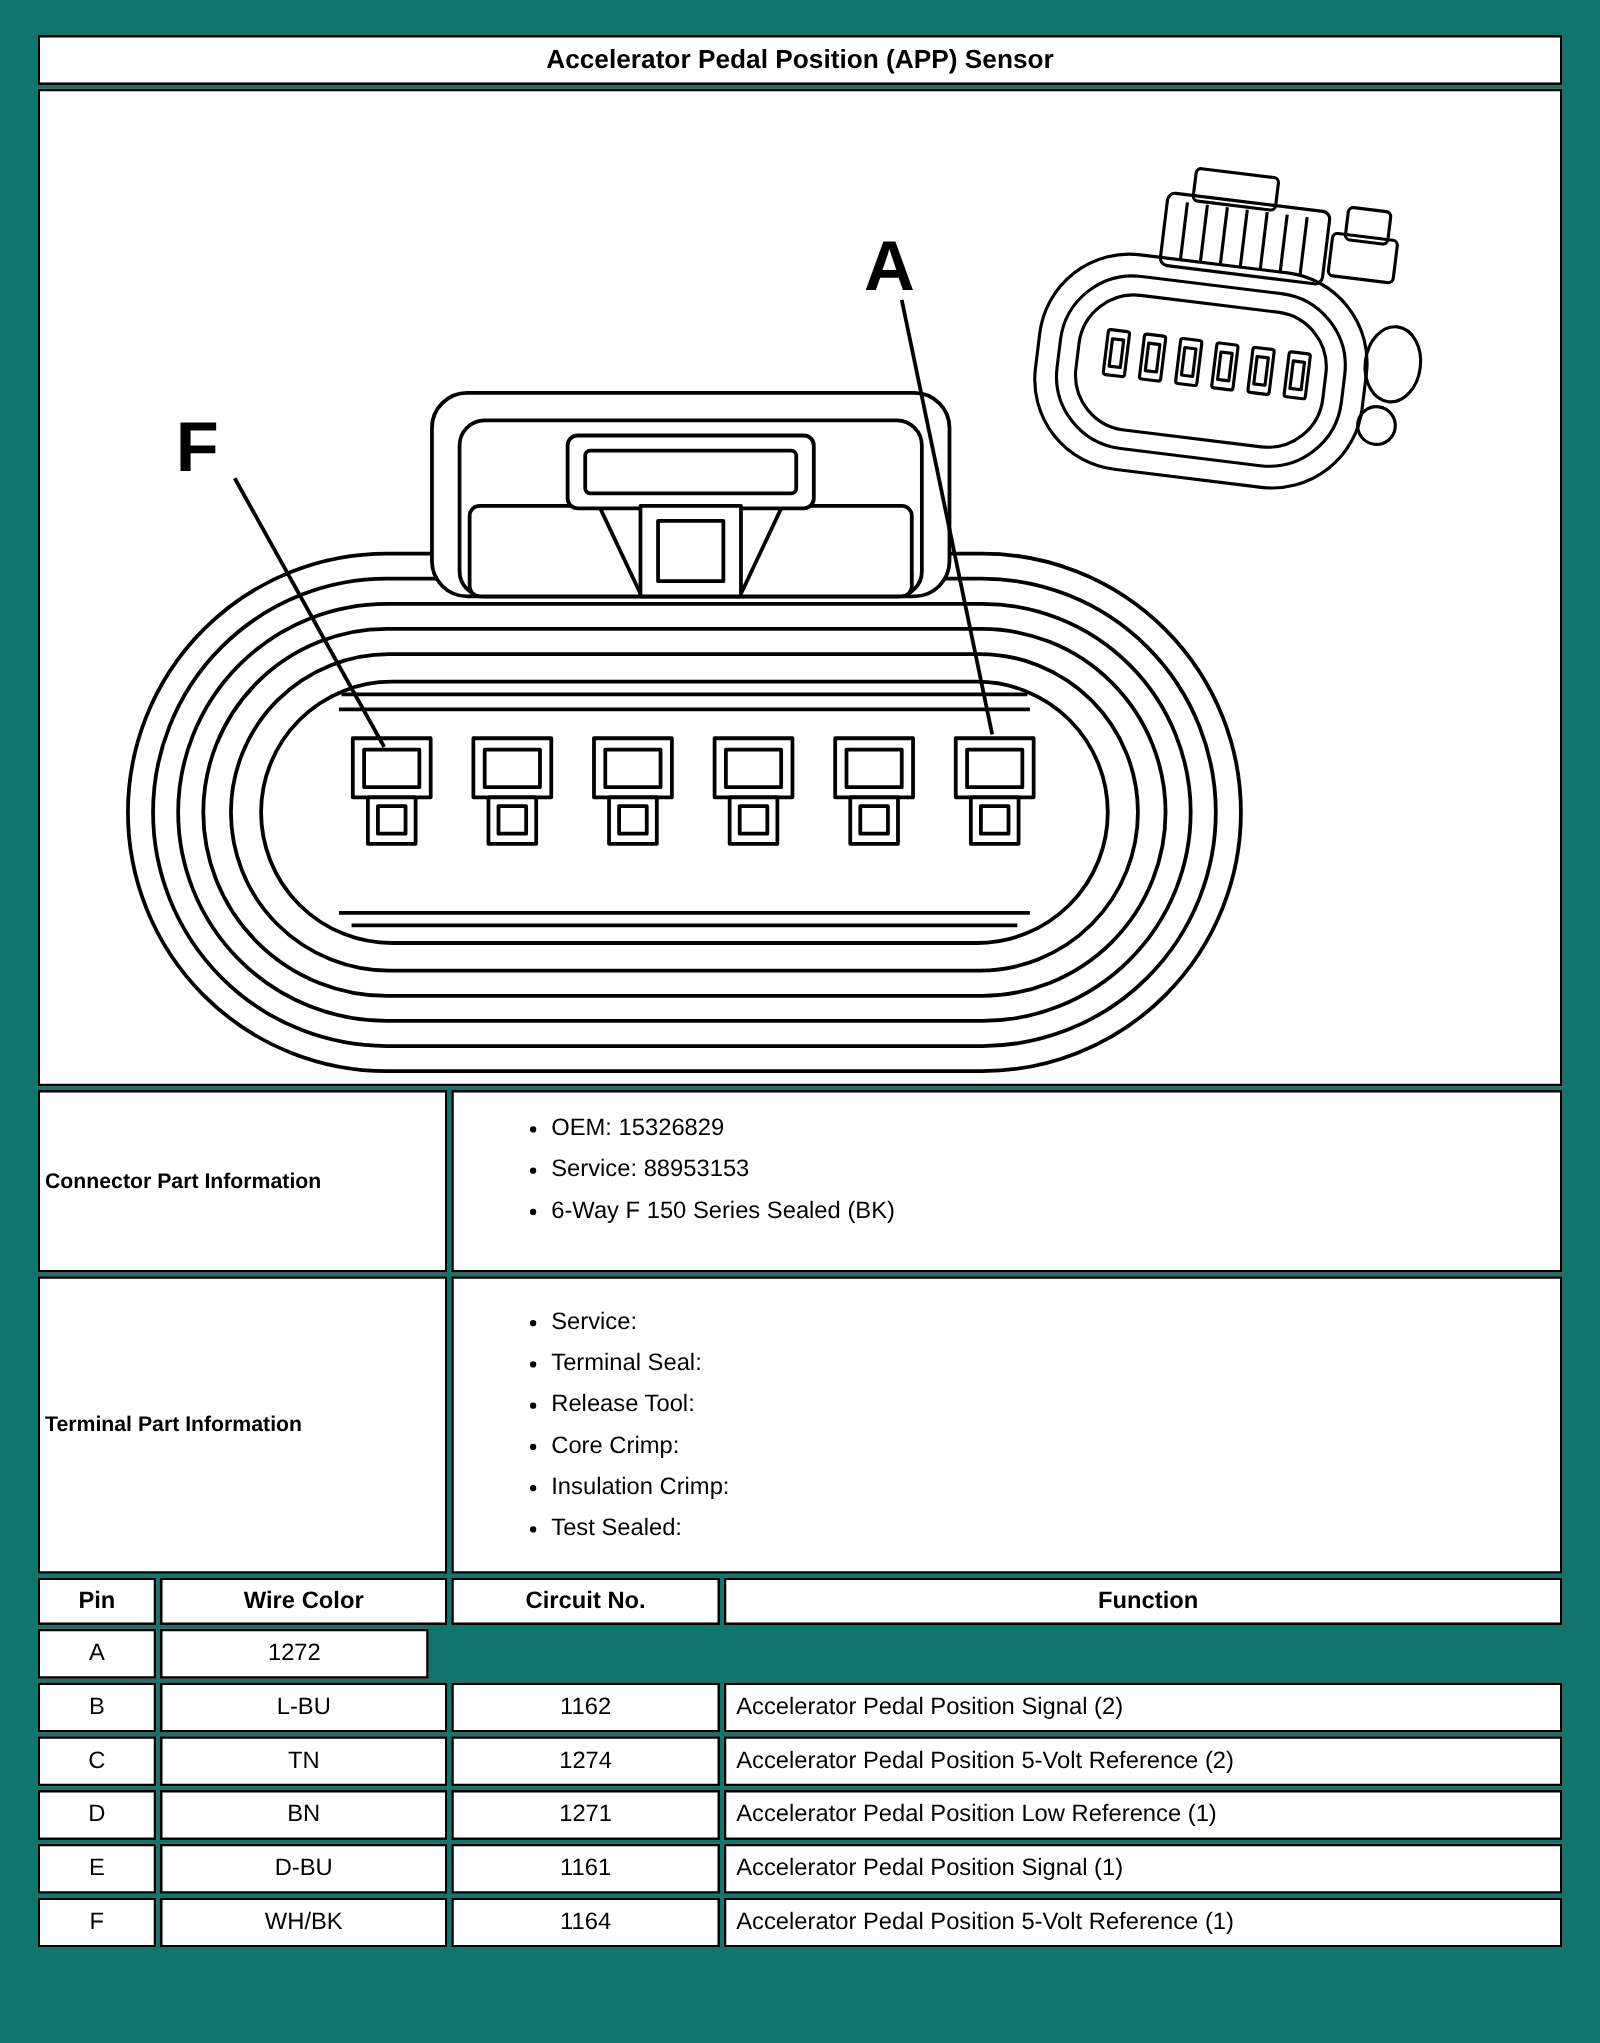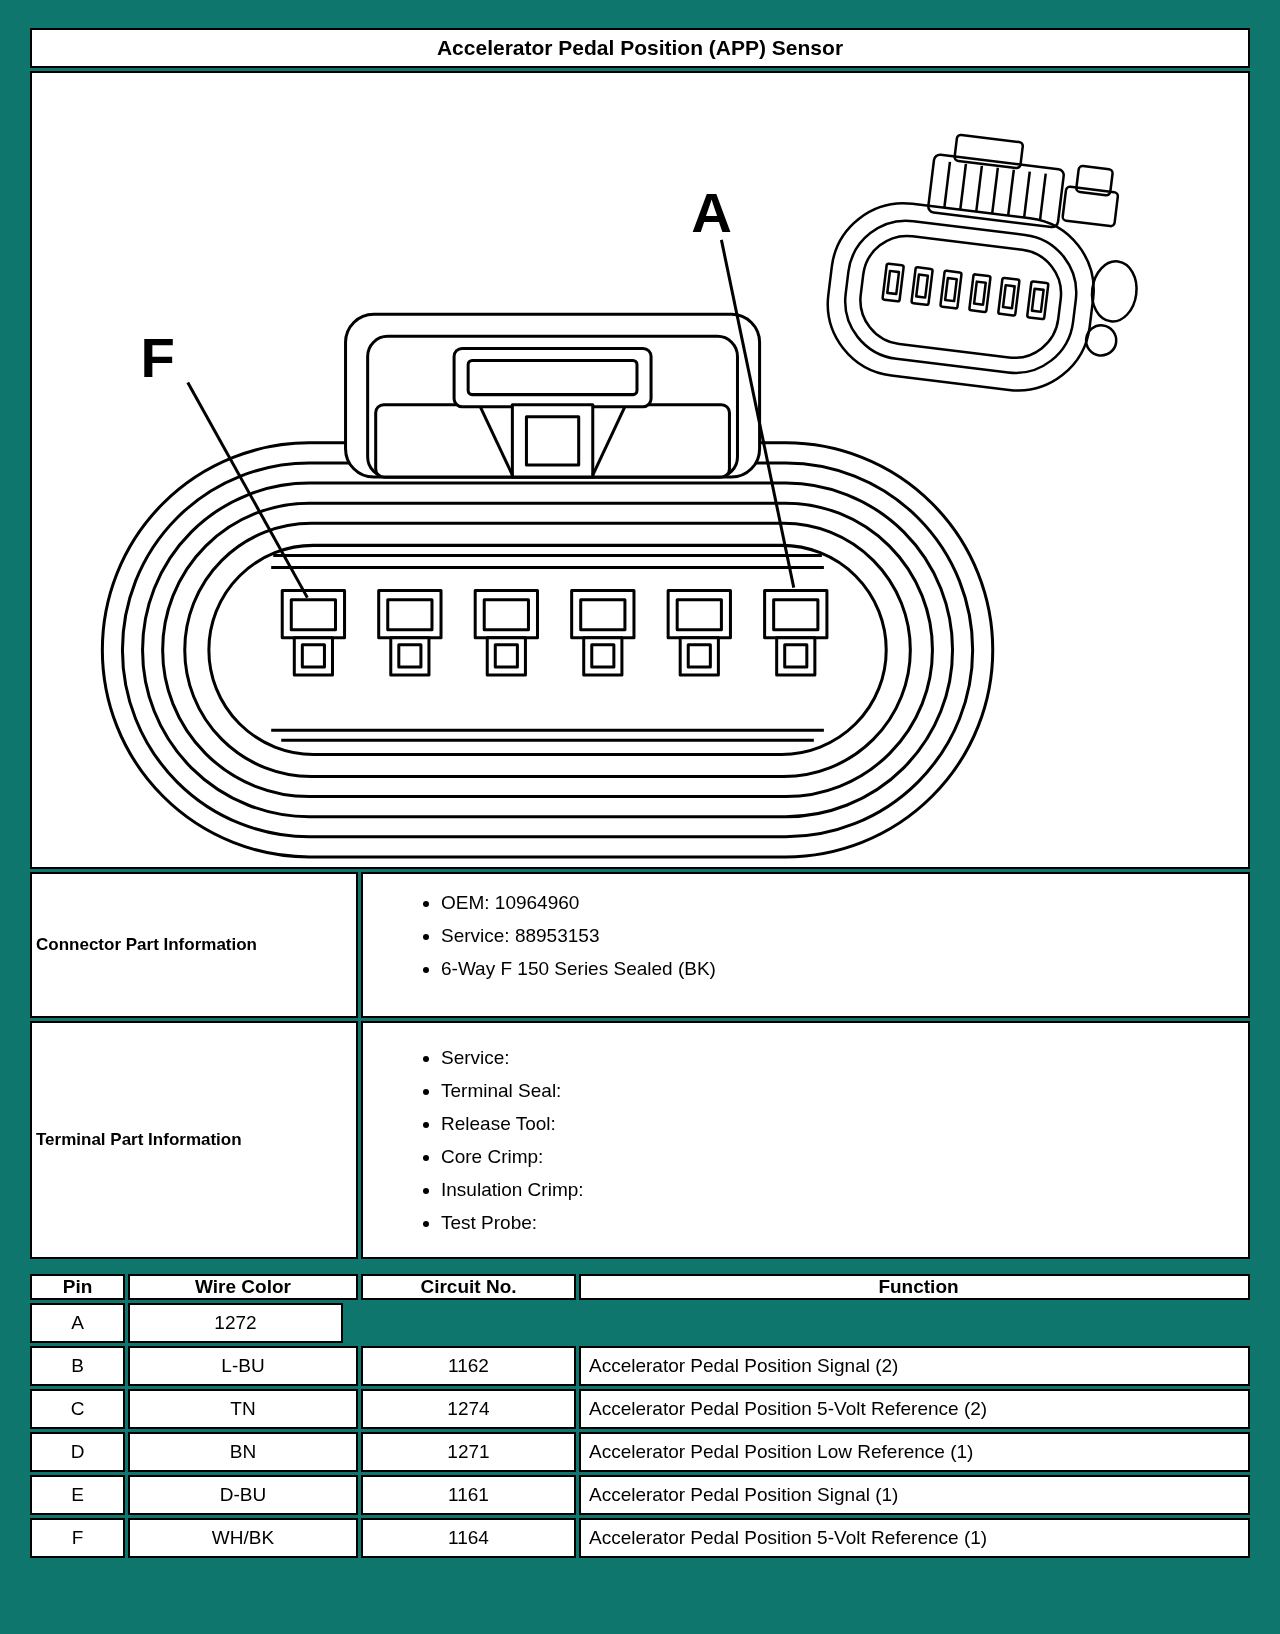--- a/index.html
+++ b/index.html
@@ -23,21 +23,21 @@
                 font-weight: bold; font-size: 17px; }
   .content-cell { flex: 1; }
   .connector-row { height: 146px; }
   .terminal-row { height: 238px; }
   .content-top { padding-top: 12px; }
   .content-center { display: flex; flex-direction: column; justify-content: center; }
 
   ul.bullets { margin: 0; padding-left: 78px; list-style: disc; }
   ul.bullets li { font-size: 19px; line-height: 33px; }
 
-  .thead-row { height: 38px; align-items: flex-end; }
+  .thead-row { height: 38px; }
   .trow { height: 40px; }
   .c { display: flex; align-items: center; justify-content: center; font-size: 19px; }
   .c-pin { width: 95px; }
   .c-wire { width: 230px; }
   .c-circuit { width: 215px; }
   .c-func { flex: 1; justify-content: flex-start; padding-left: 8px; }
   .thead-row .c { font-weight: bold; }
 </style>
 </head>
 <body>
@@ -153,37 +153,37 @@
 
       <text class="pin-label" x="108" y="302">F</text>
       <text class="pin-label" x="656" y="158">A</text>
     </svg>
   </div>
 
   <div class="flex-row connector-row">
     <div class="cell label-cell">Connector Part Information</div>
     <div class="cell content-cell content-top">
       <ul class="bullets">
-        <li>OEM: 10964960</li>
+        <li>OEM: 15326829</li>
         <li>Service: 88953153</li>
         <li>6-Way F 150 Series Sealed (BK)</li>
       </ul>
     </div>
   </div>
 
   <div class="flex-row terminal-row">
     <div class="cell label-cell">Terminal Part Information</div>
     <div class="cell content-cell content-center">
       <ul class="bullets">
         <li>Service:</li>
         <li>Terminal Seal:</li>
         <li>Release Tool:</li>
         <li>Core Crimp:</li>
         <li>Insulation Crimp:</li>
-        <li>Test Probe:</li>
+        <li>Test Sealed:</li>
       </ul>
     </div>
   </div>
 
   <div class="flex-row thead-row">
     <div class="cell c c-pin">Pin</div>
     <div class="cell c c-wire">Wire Color</div>
     <div class="cell c c-circuit">Circuit No.</div>
     <div class="cell c c-func" style="justify-content:center">Function</div>
   </div>

